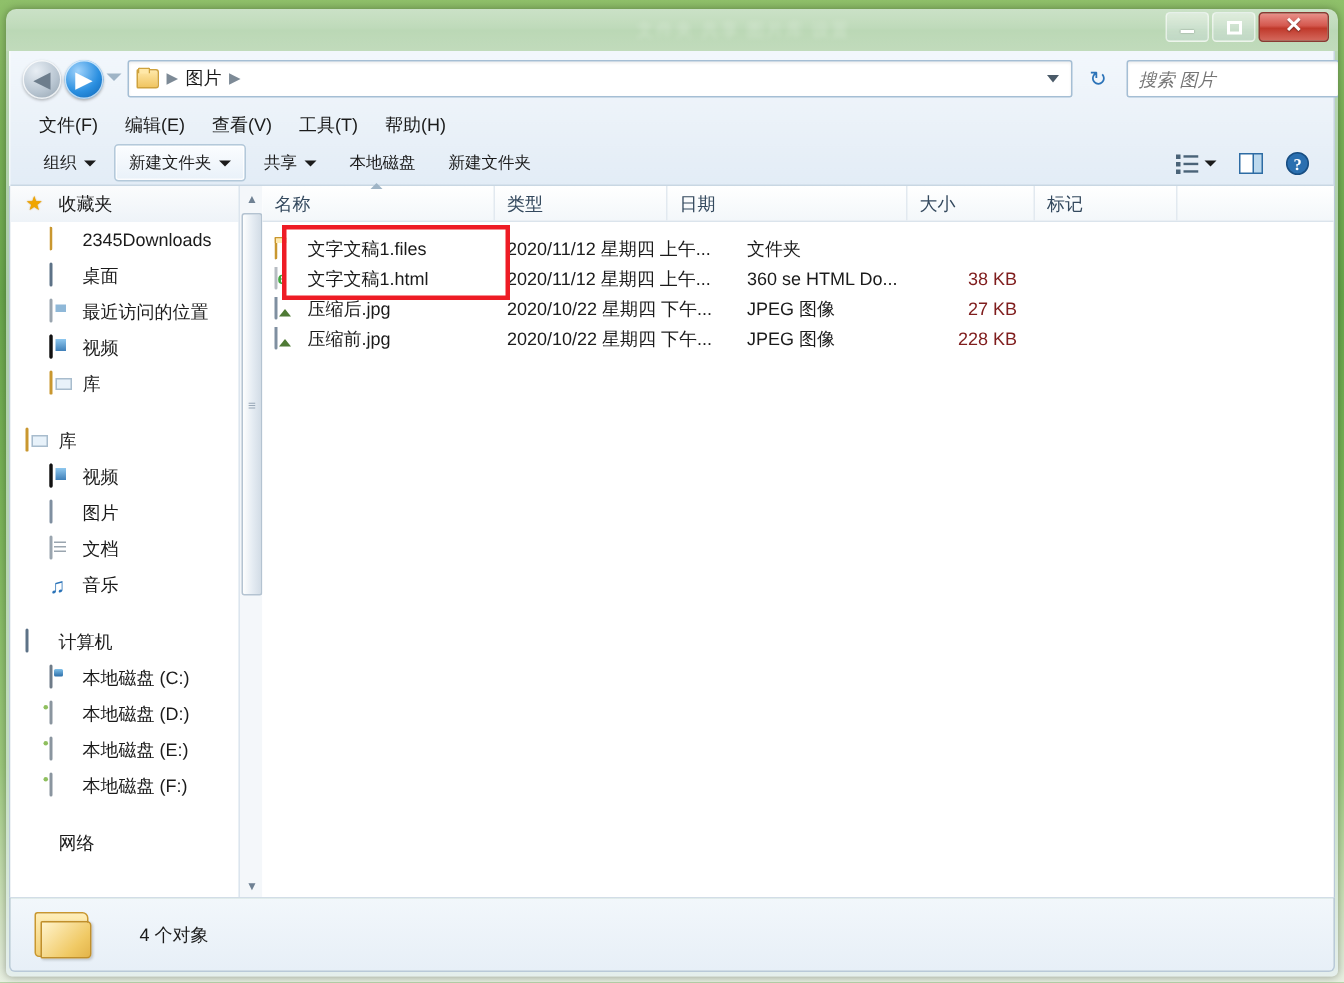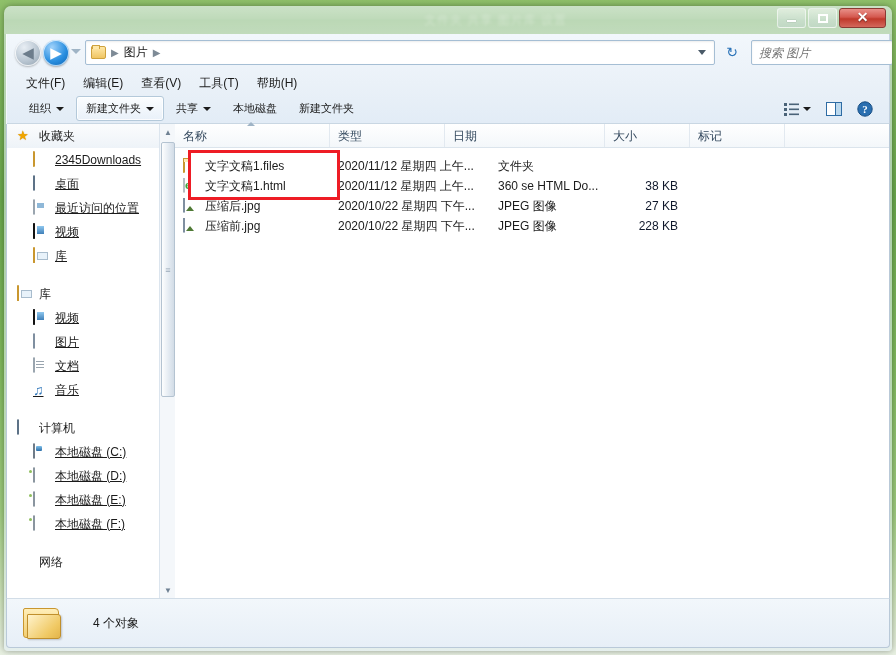--- a/index.html
+++ b/index.html
@@ -182,21 +182,21 @@
     width: 168px; height: 100%;
     background: #fff;
     position: relative;
     overflow: hidden;
   }
   .nav-node {
     display: flex; align-items: center; gap: 6px;
     height: 24px; padding-left: 10px; font-size: 12px; color: #1b1b1b;
     cursor: pointer;
   }
-  .nav-node.child { padding-left: 26px; text-decoration: underline; }
+  .nav-node.child { padding-left: 26px; }
   .nav-node.header-node {
     background: linear-gradient(to bottom,#fbfcfd,#eef3f8);
     font-weight: normal;
   }
   .nav-gap { height: 14px; }
   .nav-ico { width: 16px; height: 16px; flex: 0 0 16px; position: relative; }
 
   
   #nav-scroll {
     position: absolute; right: 0; top: 0; width: 16px; height: 100%;
@@ -234,21 +234,21 @@
     position: absolute; left: 72px; top: -2px;
     width: 0; height: 0; border-left: 4px solid transparent; border-right: 4px solid transparent;
     border-bottom: 4px solid #9fb4c6;
   }
   .row {
     display: flex; height: 20px; align-items: center; font-size: 12px; color: #1b1b1b;
     cursor: pointer;
   }
   .cell { padding-left: 8px; overflow: hidden; white-space: nowrap; }
   .cell.name { display: flex; align-items: center; gap: 6px; }
-  .cell.size { text-align: right; padding-right: 12px; color: #0f172a; }
+  .cell.size { text-align: right; padding-right: 12px; color: #7f1d1d; }
 
   
   .ico { width: 16px; height: 16px; flex: 0 0 16px; position: relative; }
   .ico-folder {
     width: 15px; height: 12px; margin-top: 2px; border-radius: 1px 2px 2px 1px;
     background: linear-gradient(to bottom, #ffe8a8 0%, #f8d273 45%, #edb94b 100%);
     border: 1px solid #c9972f;
   }
   .ico-folder:after {
     content: ""; position: absolute; left: 0; top: 0px; width: 6px; height: 3px;

